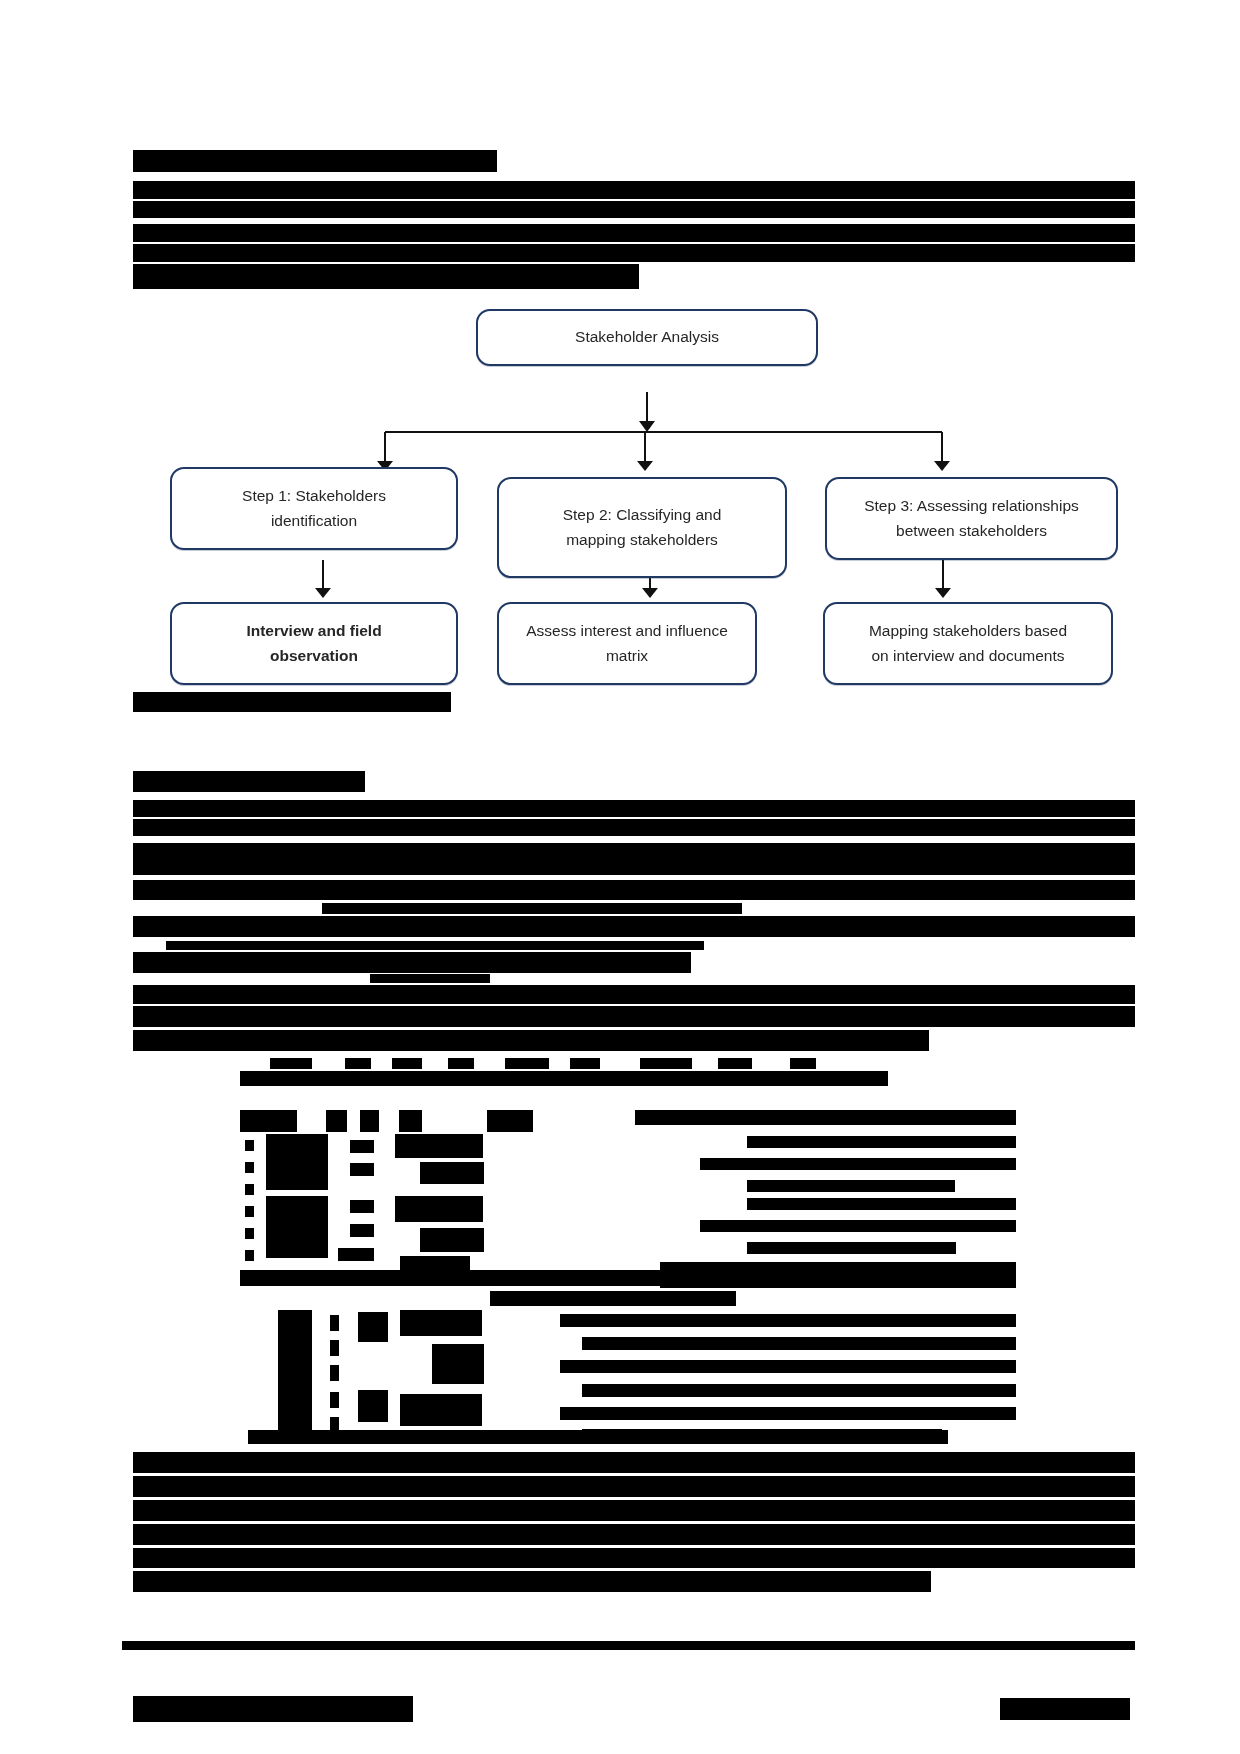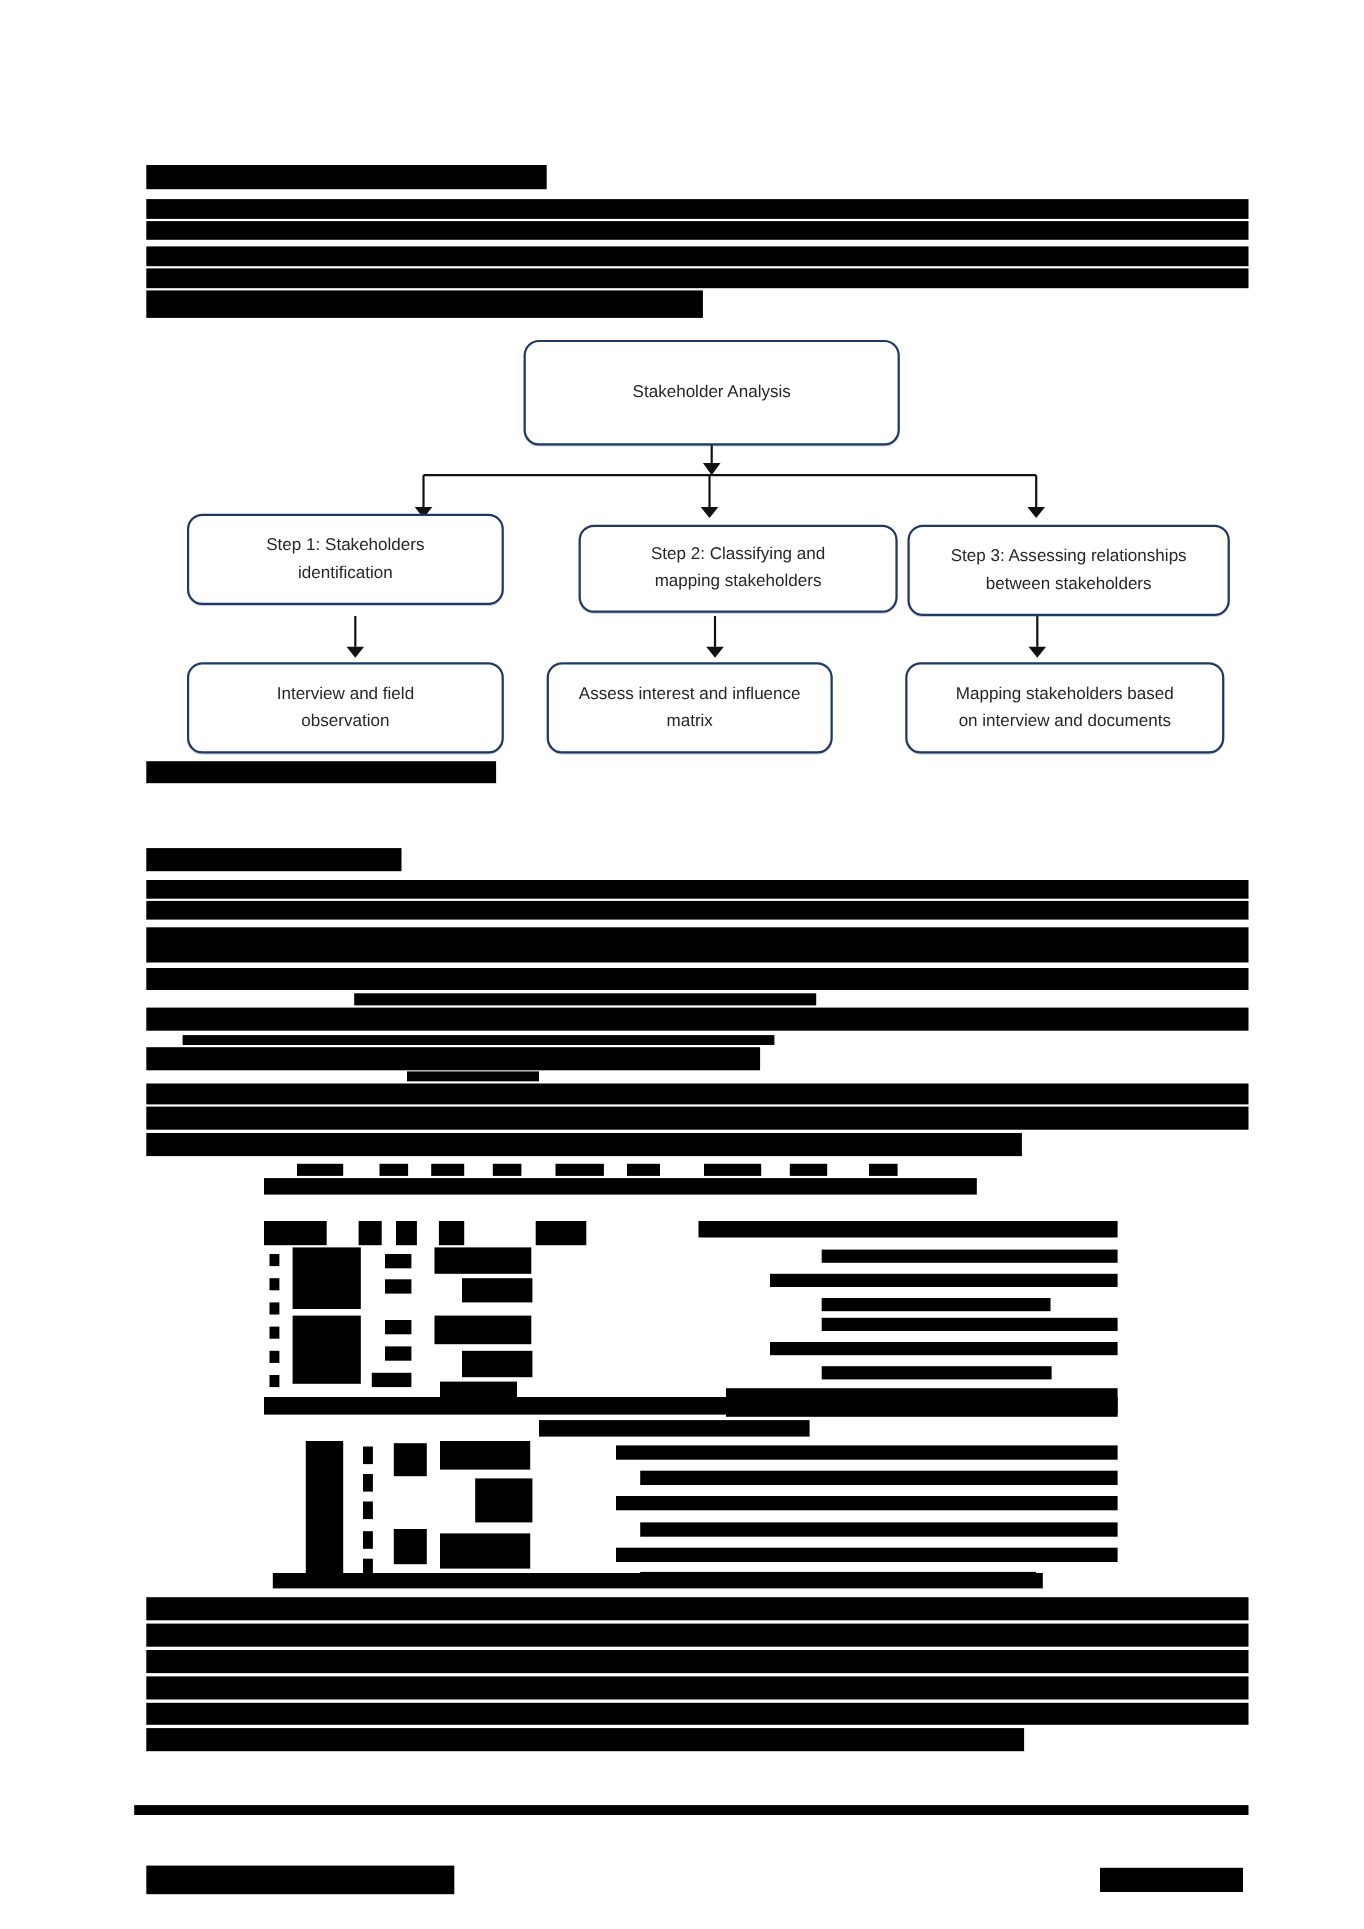--- a/index.html
+++ b/index.html
@@ -25,25 +25,25 @@
     align-items:center;
     justify-content:center;
     text-align:center;
     font-size:15.5px;
     line-height:1.6;
     color:#262626;
     white-space:pre-line;
     padding:4px 10px;
     box-shadow:0 1px 0 rgba(31,56,100,0.25);
   }
-  #fc-top{left:476px;top:309px;width:342px;height:96px;}
+  #fc-top{left:476px;top:309px;width:342px;height:57px;}
   #fc-s1{left:170px;top:467px;width:288px;height:83px;}
-  #fc-s2{left:526px;top:477px;width:290px;height:80px;}
+  #fc-s2{left:497px;top:477px;width:290px;height:101px;}
   #fc-s3{left:825px;top:477px;width:293px;height:83px;}
-  #fc-b1{left:170px;top:602px;width:288px;height:83px;}
+  #fc-b1{left:170px;top:602px;width:288px;height:83px;font-weight:bold;}
   #fc-b2{left:497px;top:602px;width:260px;height:83px;}
   #fc-b3{left:823px;top:602px;width:290px;height:83px;}
   #fc-arrows{
     position:absolute;left:0;top:0;width:1240px;height:760px;
     pointer-events:none;
   }
   .footer-rule{
     position:absolute;
     left:122px;top:1641px;width:1013px;height:9px;
     background:#000000;

